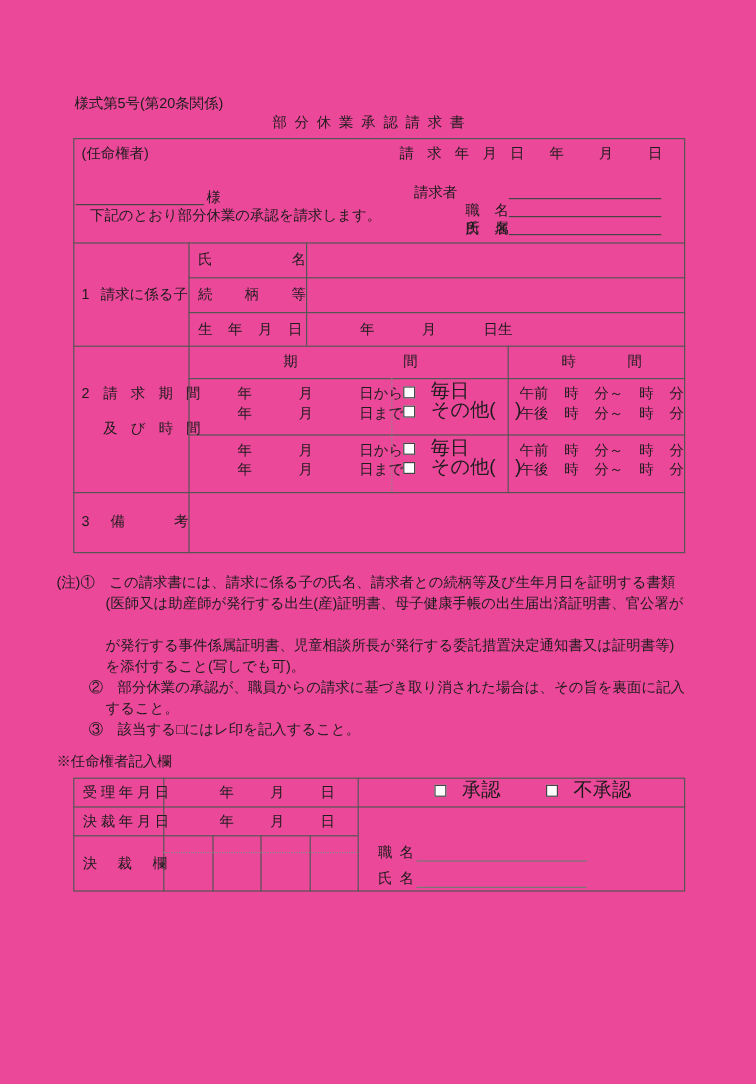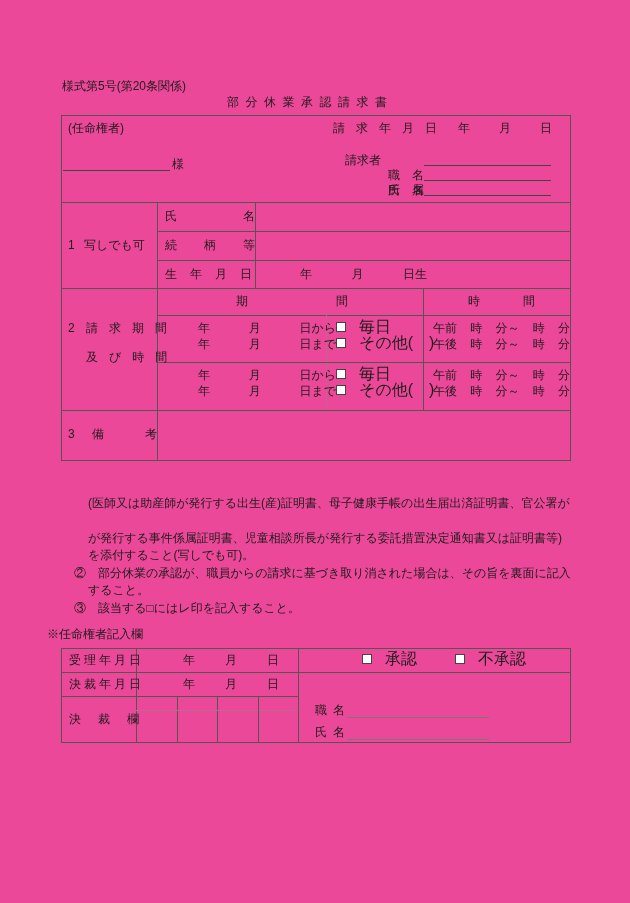--- a/index.html
+++ b/index.html
@@ -45,31 +45,32 @@
   <div class="t" style="left:68px;top:122px;">(任命権者)</div>
   <div class="t" style="left:333px;top:122px;letter-spacing:11px;">請求年月日</div>
   <div class="flexrow" style="left:458px;top:122px;width:94px;">
     <span>年</span>
     <span>月</span>
     <span>日</span>
   </div>
 
   <div class="ul" style="left:63px;top:170px;width:107px;"></div>
   <div class="t" style="left:172px;top:158px;">様</div>
+  <div class="t" style="left:75px;top:173px;">下記のとおり部分休業の承認を請求します。</div>
 
   <div class="t" style="left:345px;top:154px;">請求者</div>
   <div class="t" style="left:388px;top:154px;letter-spacing:12px;margin-top:30px;">所属</div>
   <div class="ul" style="left:424px;top:165px;width:127px;"></div>
   <div class="t" style="left:388px;top:169px;letter-spacing:12px;">職名</div>
   <div class="ul" style="left:424px;top:180px;width:127px;"></div>
   <div class="t" style="left:388px;top:184px;letter-spacing:12px;">氏名</div>
   <div class="ul" style="left:424px;top:195px;width:127px;"></div>
 
   <div class="t" style="left:68px;top:239px;">1</div>
-  <div class="t" style="left:84px;top:239px;">写しでも可</div>
+  <div class="t" style="left:84px;top:239px;">請求に係る子</div>
   <div class="t" style="left:165px;top:210px;letter-spacing:66px;">氏名</div>
   <div class="t" style="left:165px;top:239px;letter-spacing:27px;">続柄等</div>
   <div class="t" style="left:165px;top:268px;letter-spacing:13px;">生年月日</div>
   <div class="cell" style="left:256px;top:203px;width:314px;height:27px;"></div>
   <div class="cell" style="left:256px;top:232px;width:314px;height:27px;"></div>
   <div class="flexrow" style="left:300px;top:268px;width:127px;">
     <span>年</span>
     <span>月</span>
     <span>日生</span>
   </div>
@@ -143,20 +144,21 @@
     <span>時</span>
     <span>分～</span>
     <span>時</span>
     <span>分</span>
   </div>
 
   <div class="t" style="left:68px;top:428px;">3</div>
   <div class="t" style="left:92px;top:428px;letter-spacing:41px;">備考</div>
   <div class="cell" style="left:158px;top:411px;width:412px;height:48px;"></div>
 
+  <div class="t" style="left:47px;top:479px;">(注)①　この請求書には、請求に係る子の氏名、請求者との続柄等及び生年月日を証明する書類</div>
   <div class="t" style="left:88px;top:497px;text-align:center;">(医師又は助産師が発行する出生(産)証明書、母子健康手帳の出生届出済証明書、官公署が</div>
   <div class="t" style="left:88px;top:532px;">が発行する事件係属証明書、児童相談所長が発行する委託措置決定通知書又は証明書等)</div>
   <div class="t" style="left:88px;top:549px;">を添付すること(写しでも可)。</div>
   <div class="t" style="left:74px;top:567px;">②　部分休業の承認が、職員からの請求に基づき取り消された場合は、その旨を裏面に記入</div>
   <div class="t" style="left:88px;top:584px;">すること。</div>
   <div class="t" style="left:74px;top:602px;">③　該当する□にはレ印を記入すること。</div>
 
   <div class="t" style="left:47px;top:628px;">※任命権者記入欄</div>
 
   <div class="box" style="left:61px;top:648px;width:510px;height:95px;"></div>

